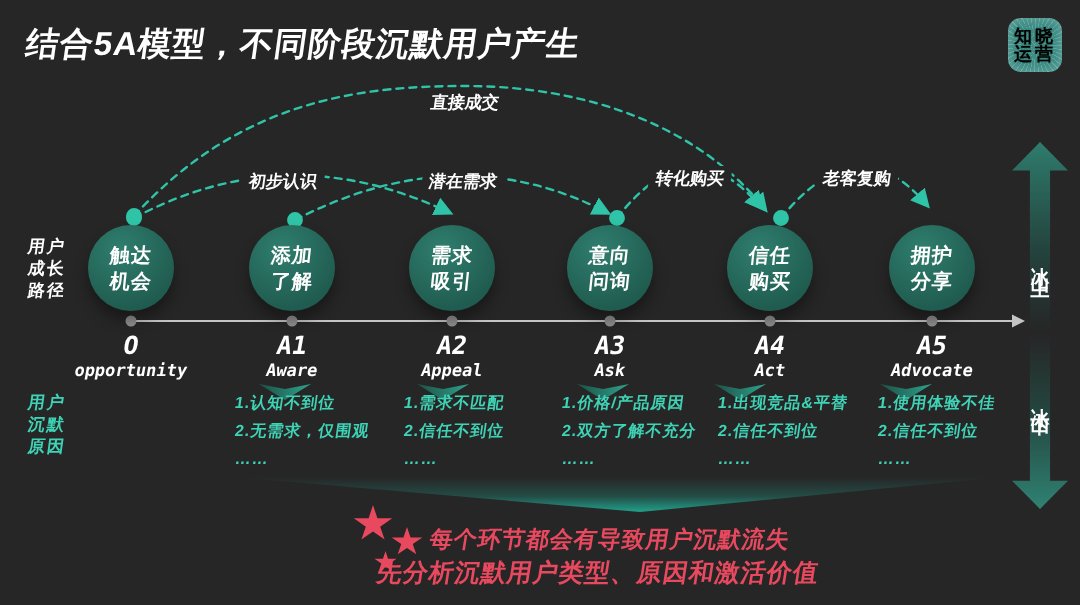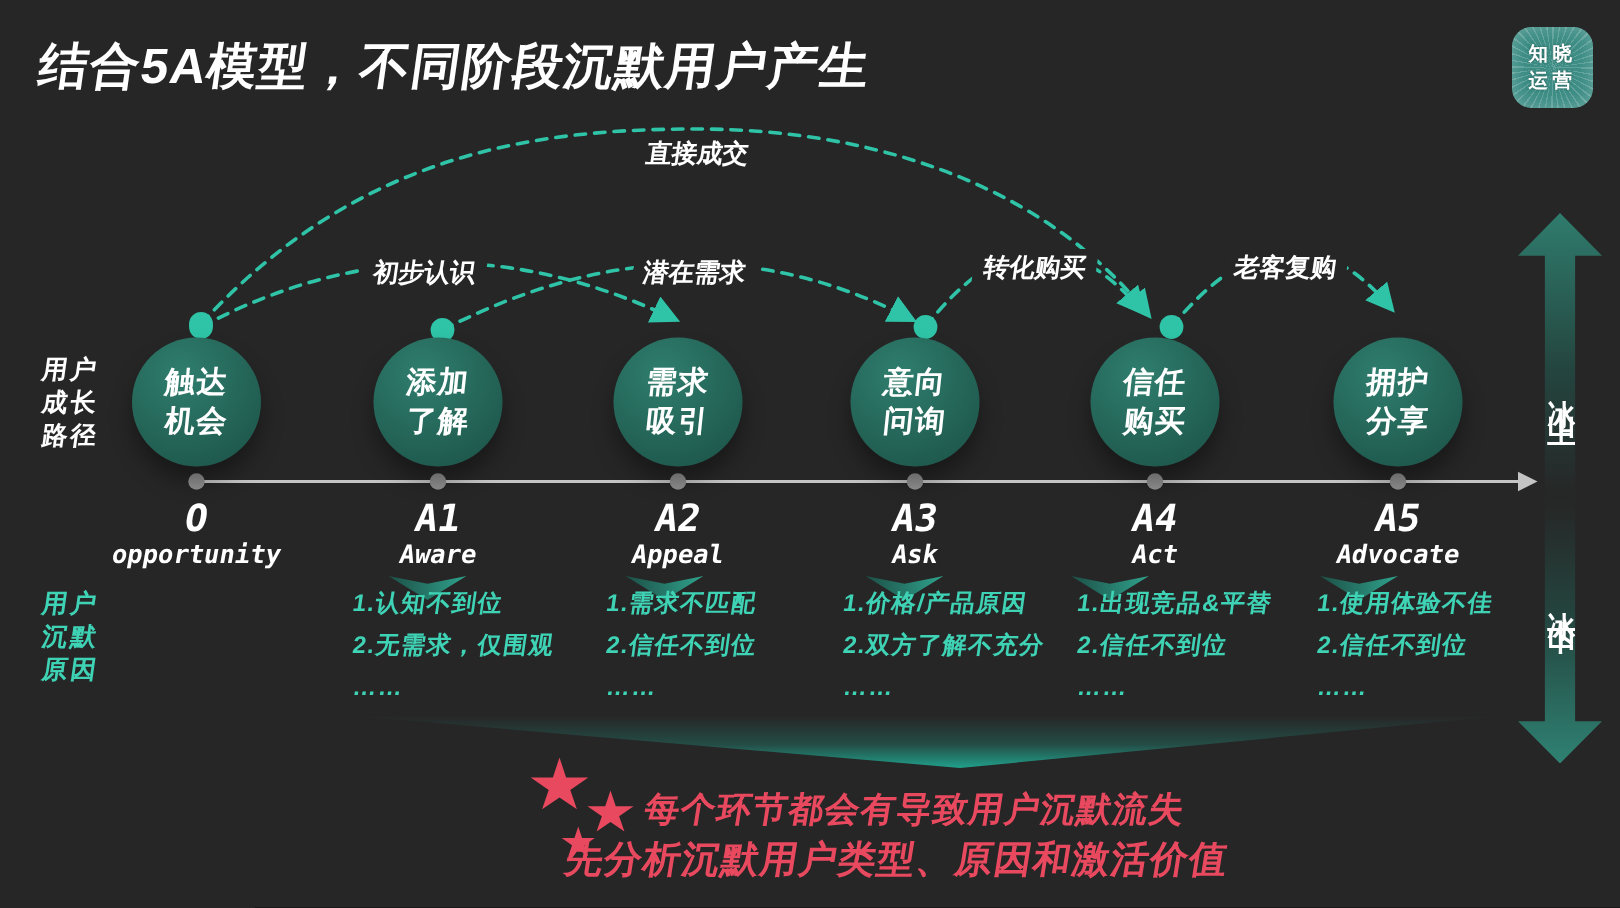--- a/index.html
+++ b/index.html
@@ -19,21 +19,21 @@
   
   .logo{
     left:1008px;top:18px;width:54px;height:54px;border-radius:13px;
     background:#3e8e86;display:flex;flex-direction:column;align-items:center;justify-content:center;
     box-shadow:inset 0 0 10px rgba(255,255,255,.25);
   }
   .logo:before{
     content:"";position:absolute;inset:0;border-radius:13px;
     background:repeating-conic-gradient(rgba(255,255,255,.18) 0 2deg, rgba(255,255,255,0) 2deg 9deg);
   }
-  .logo div{position:relative;color:#ffffff;font-weight:bold;font-size:13px;line-height:18px;letter-spacing:3px;text-shadow:0 0 2px #1f5a52;}
+  .logo div{position:relative;color:#000000;font-weight:bold;font-size:18px;line-height:18px;letter-spacing:3px;text-shadow:0 0 2px #1f5a52;}
   
   svg.layer{position:absolute;left:0;top:0;}
   
   .arclabel{
     color:#ffffff;font-weight:bold;font-size:17px;background:#262626;
     padding:1px 7px;white-space:nowrap;transform:translateX(-50%) skewX(-8deg);
   }
   
   .circle{
     width:86px;height:86px;border-radius:50%;top:225px;

